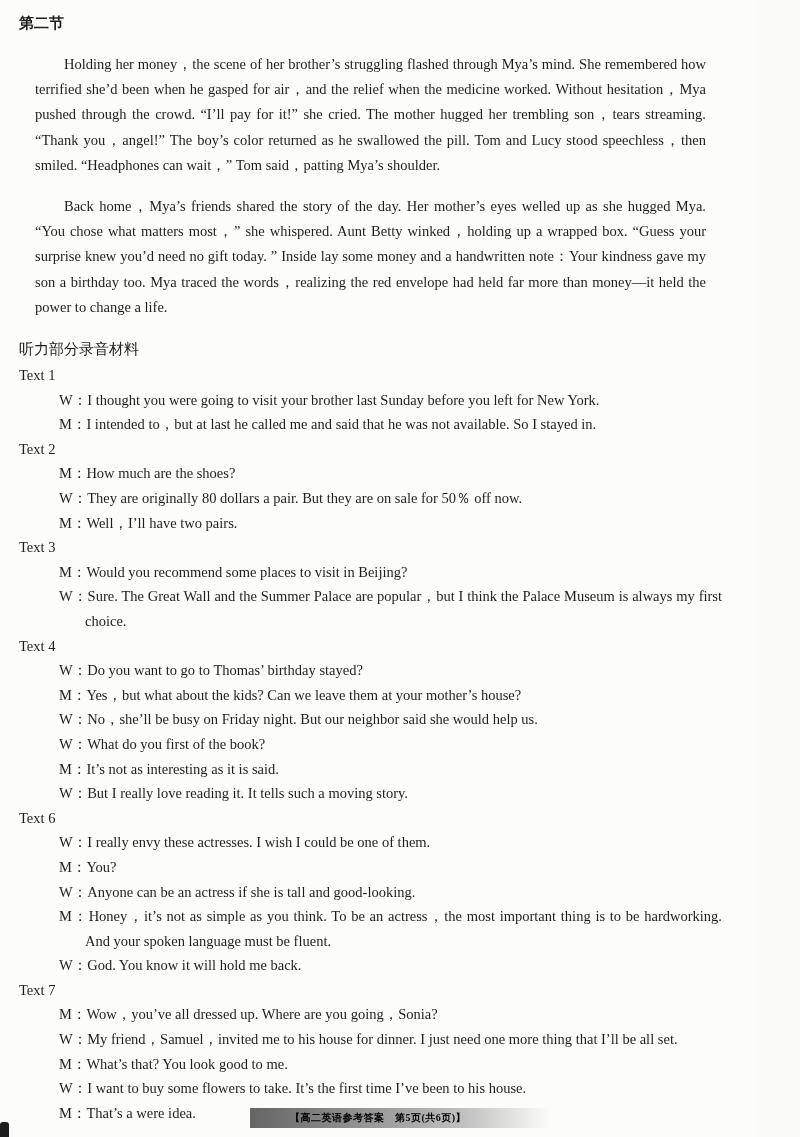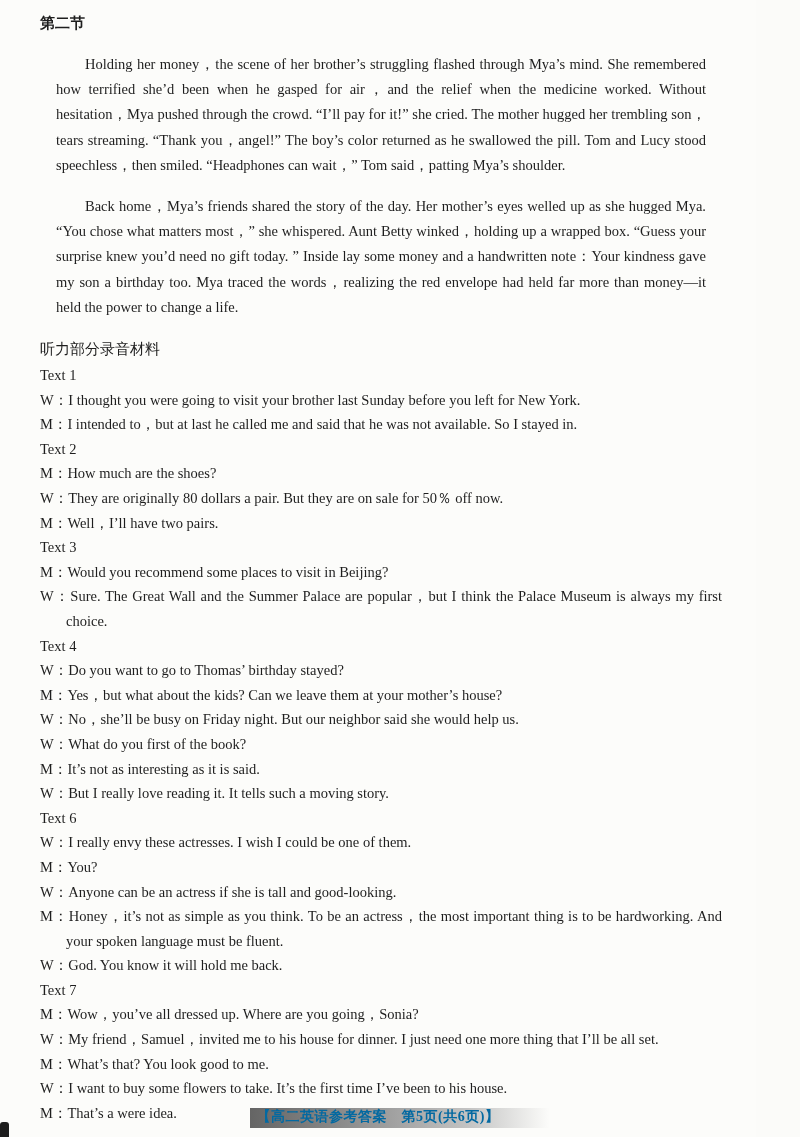--- a/index.html
+++ b/index.html
@@ -5,21 +5,21 @@
   * { box-sizing: border-box; }
   html, body { margin: 0; padding: 0; }
   body {
     width: 800px; height: 1137px;
     background: #fbfbf9;
     overflow: hidden;
   }
   .page {
     position: relative;
     width: 756px; height: 1137px;
-    padding: 10px 34px 0 40px;
+    padding: 10px 34px 0 19px;
     background: #fcfcfa;
     color: #1e1e1e;
     font-family: "Liberation Serif", "DejaVu Serif", serif;
     font-size: 14.5px;
   }
   .section-header {
     font-weight: 600;
     font-size: 15px;
     line-height: 26px;
   }
@@ -35,39 +35,40 @@
     line-height: 27px;
   }
   .text-title {
     line-height: 24.6px;
   }
   .dialogue-line {
     line-height: 24.6px;
     padding-left: 26px;
     text-indent: -26px;
     text-align: justify;
+    margin-left: 40px;
   }
   .footer-wrap {
     position: absolute;
     left: 0; right: 0; bottom: 7px;
     height: 22px;
     text-align: center;
   }
   .footer-band {
     position: absolute;
     left: 250px; top: 0;
     width: 312px; height: 20px;
     background: linear-gradient(90deg, #3a3a3a 0%, #585858 18%, #868686 45%, #b3b3b3 70%, rgba(200,200,200,0) 96%);
     opacity: 0.78;
   }
   .footer-label {
     position: relative;
     font-weight: bold;
-    font-size: 14px;
-    color: #0369a1;
+    font-size: 10px;
+    color: #000000;
     letter-spacing: 0.5px;
   }
   .corner-blob {
     position: absolute;
     left: 0; bottom: 0;
     width: 9px; height: 15px;
     background: #1d1d1d;
     border-radius: 3px 3px 0 0;
   }
 </style>

